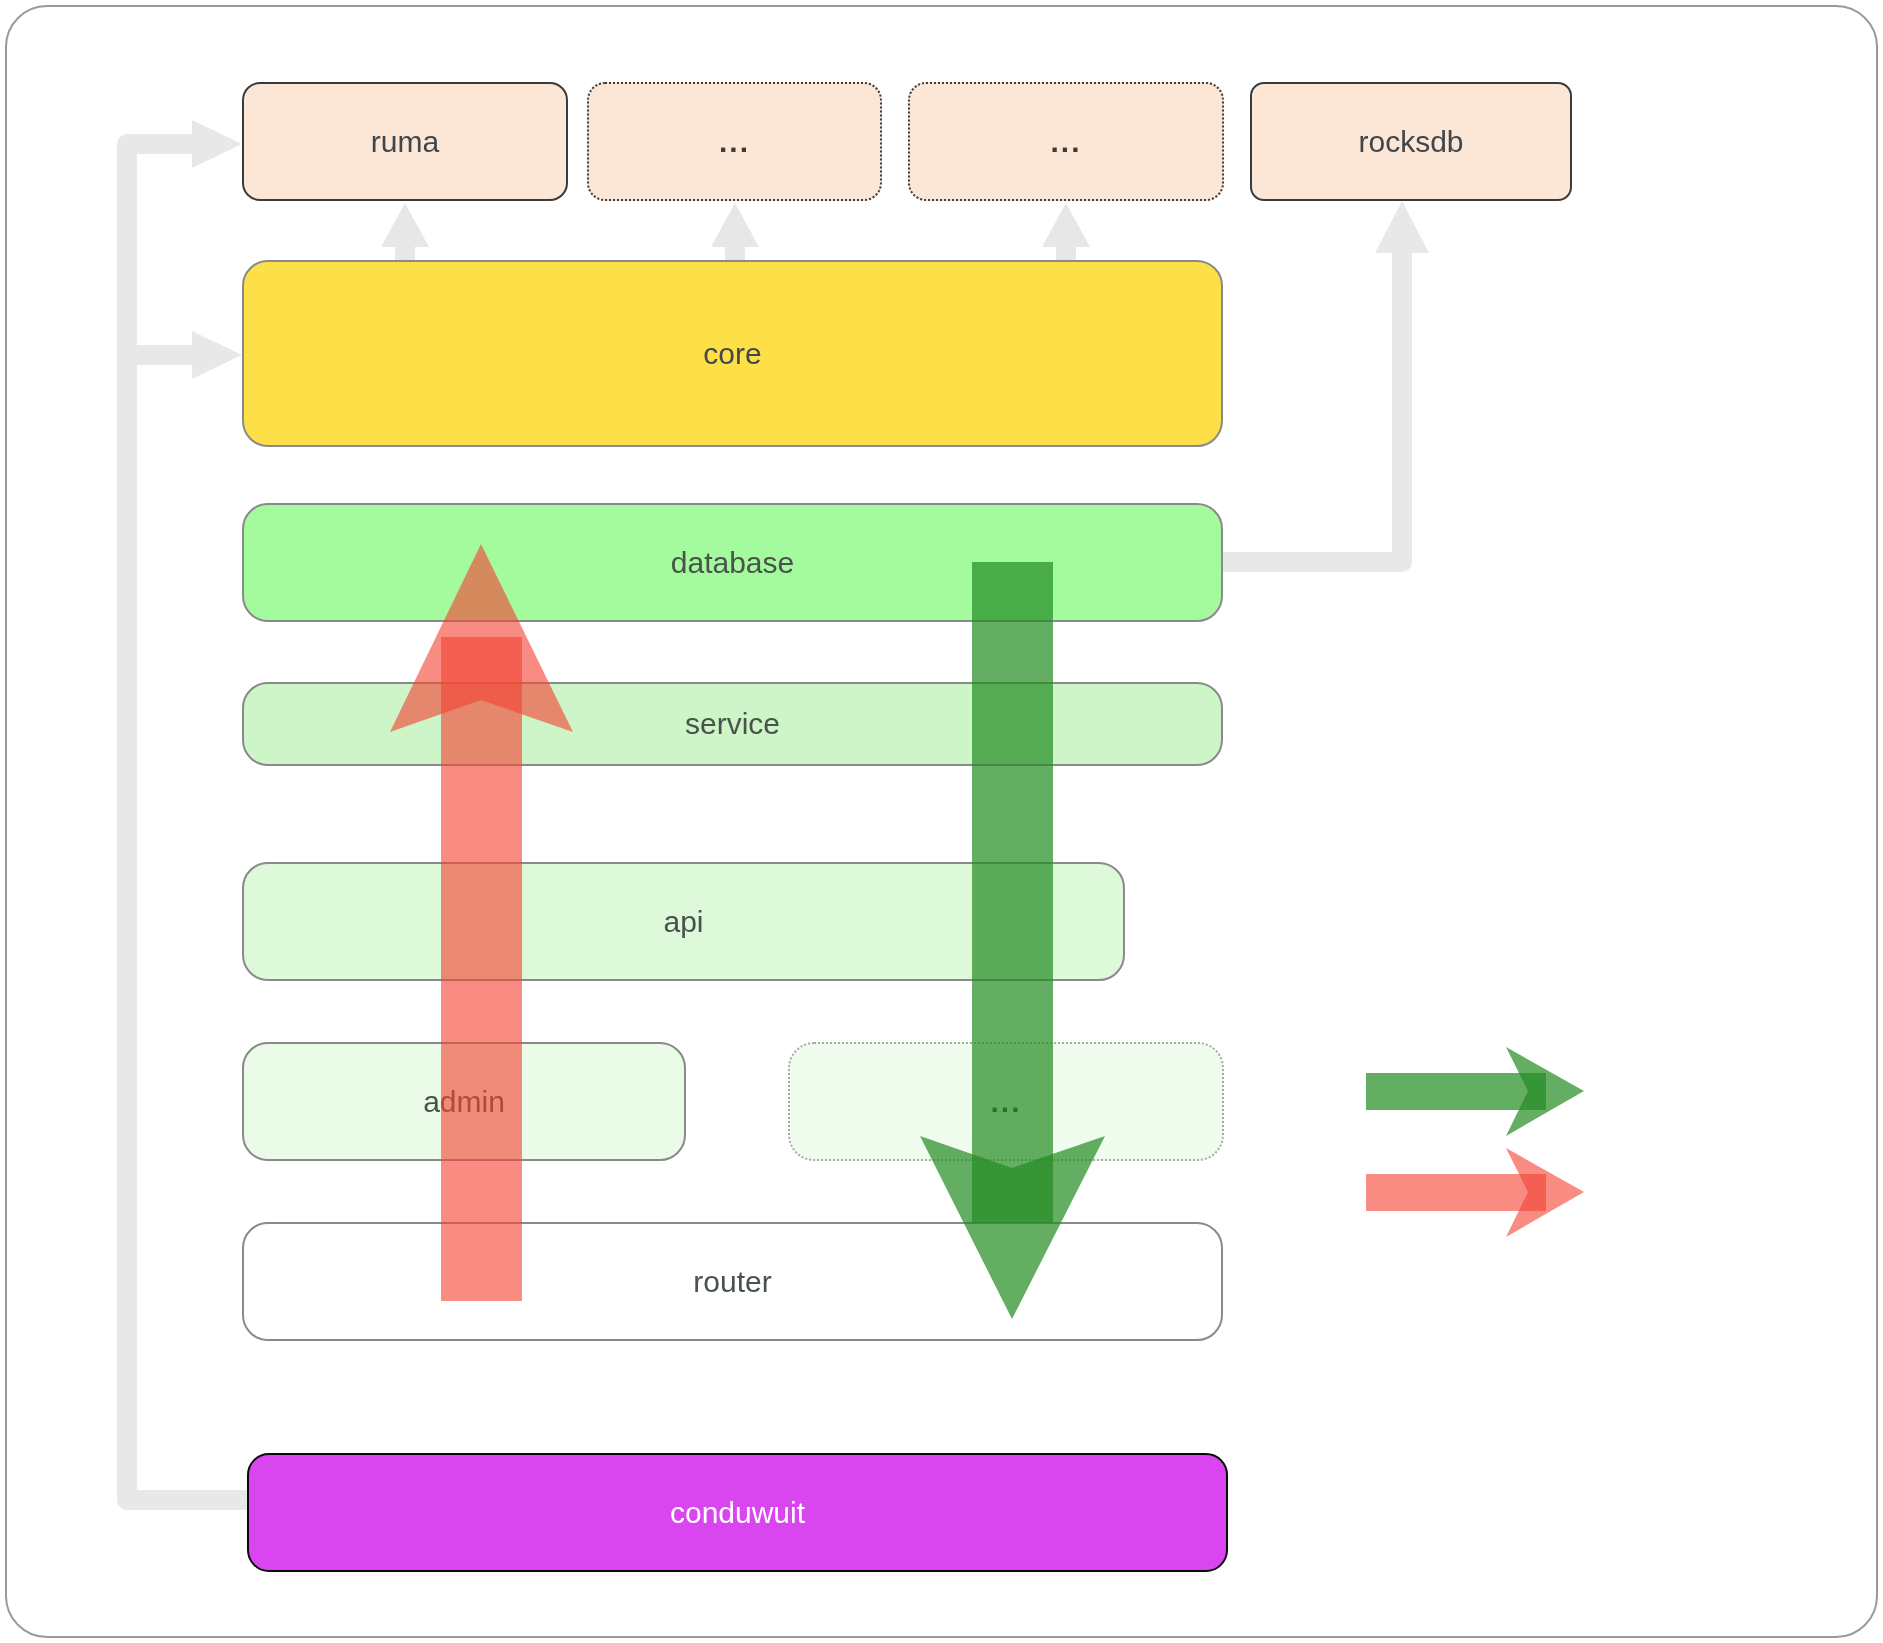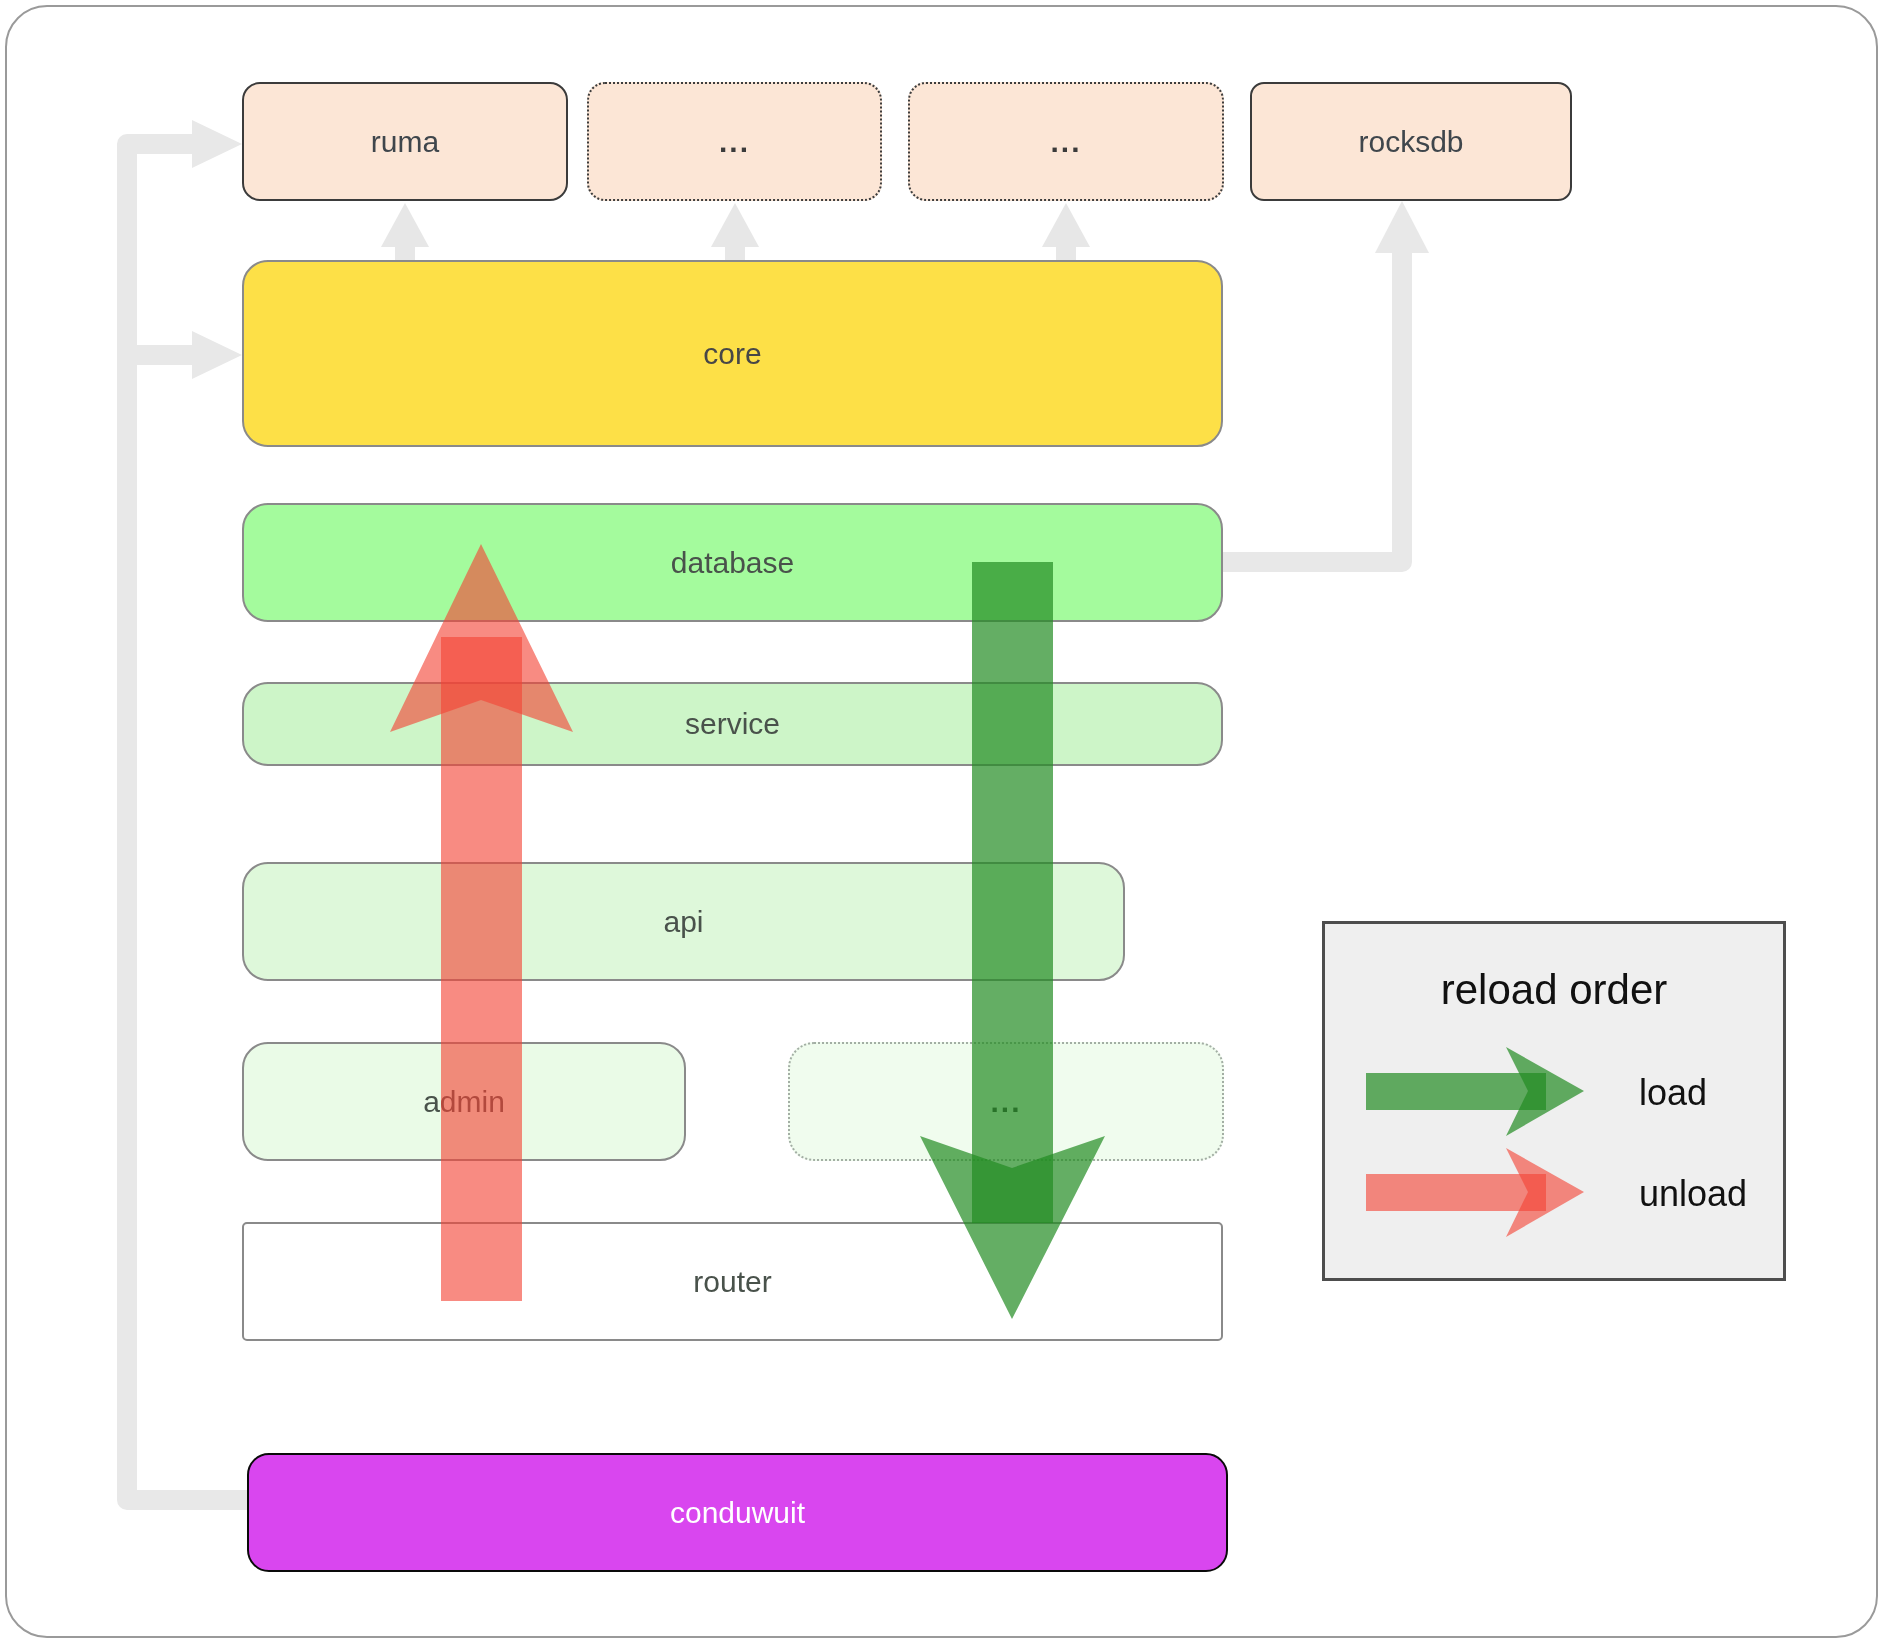--- a/index.html
+++ b/index.html
@@ -27,21 +27,21 @@
   .b-etc1    {left:587px;top:82px;width:295px;height:119px;background:#fce6d6;border:2px dotted #3d3d3d;border-radius:18px;}
   .b-etc2    {left:908px;top:82px;width:316px;height:119px;background:#fce6d6;border:2px dotted #3d3d3d;border-radius:18px;}
   .b-rocksdb {left:1250px;top:82px;width:322px;height:119px;background:#fce6d6;border:2.5px solid #3b3b3b;border-radius:14px;color:#3f464c;}
   
   .b-core    {left:242px;top:260px;width:981px;height:187px;background:#fde047;border:2px solid #8a8a8a;border-radius:26px;color:#474747;}
   .b-database{left:242px;top:503px;width:981px;height:119px;background:#a4fb9d;border:2px solid #8a8a8a;border-radius:26px;}
   .b-service {left:242px;top:682px;width:981px;height:84px;background:#cdf5c8;border:2px solid #8a8a8a;border-radius:26px;}
   .b-api     {left:242px;top:862px;width:883px;height:119px;background:#def8da;border:2px solid #8a8a8a;border-radius:26px;}
   .b-admin   {left:242px;top:1042px;width:444px;height:119px;background:#eafbe7;border:2px solid #8a8a8a;border-radius:26px;}
   .b-etc3    {left:788px;top:1042px;width:436px;height:119px;background:#f0fcee;border:2px dotted #a3aea4;border-radius:26px;}
-  .b-router  {left:242px;top:1222px;width:981px;height:119px;background:#ffffff;border:2px solid #8a8a8a;border-radius:5px;}
+  .b-router  {left:242px;top:1222px;width:981px;height:119px;background:#ffffff;border:2px solid #8a8a8a;border-radius:26px;}
   .b-conduwuit{left:247px;top:1453px;width:981px;height:119px;background:#d946ef;border:2.5px solid #0a0a0a;border-radius:22px;color:#ffffff;}
   
   .legend{
     position:absolute;left:1322px;top:921px;width:464px;height:360px;
     background:#efefef;border:3px solid #4d4d4d;box-sizing:border-box;
   }
   .legend-title{
     position:absolute;left:0;top:42px;width:100%;
     text-align:center;font-size:42px;color:#111111;
   }
@@ -103,25 +103,20 @@
       <rect x="441" y="637" width="81" height="664"></rect>
       <polygon points="481,544 573,732 481,700 390,732"></polygon>
     </g>
 
     <g fill="rgba(34,139,34,0.70)">
       <rect x="972" y="562" width="81" height="661"></rect>
       <polygon points="920,1136 1012,1168 1105,1136 1012,1319"></polygon>
     </g>
   </svg>
 
-  <div class="legend z1">
-    <div class="legend-title">reload order</div>
-    <div class="legend-label lbl-load">load</div>
-    <div class="legend-label lbl-unload">unload</div>
-  </div>
   <svg class="layer z3" width="1883" height="1643" viewBox="0 0 1883 1643">
     <g fill="rgba(34,139,34,0.70)">
       <rect x="1366" y="1073" width="180" height="37"></rect>
       <polygon points="1506,1047 1584,1091 1506,1136 1528,1091"></polygon>
     </g>
     <g fill="rgba(244,67,54,0.62)">
       <rect x="1366" y="1174" width="180" height="37"></rect>
       <polygon points="1506,1148 1584,1192 1506,1237 1528,1192"></polygon>
     </g>
   </svg>

